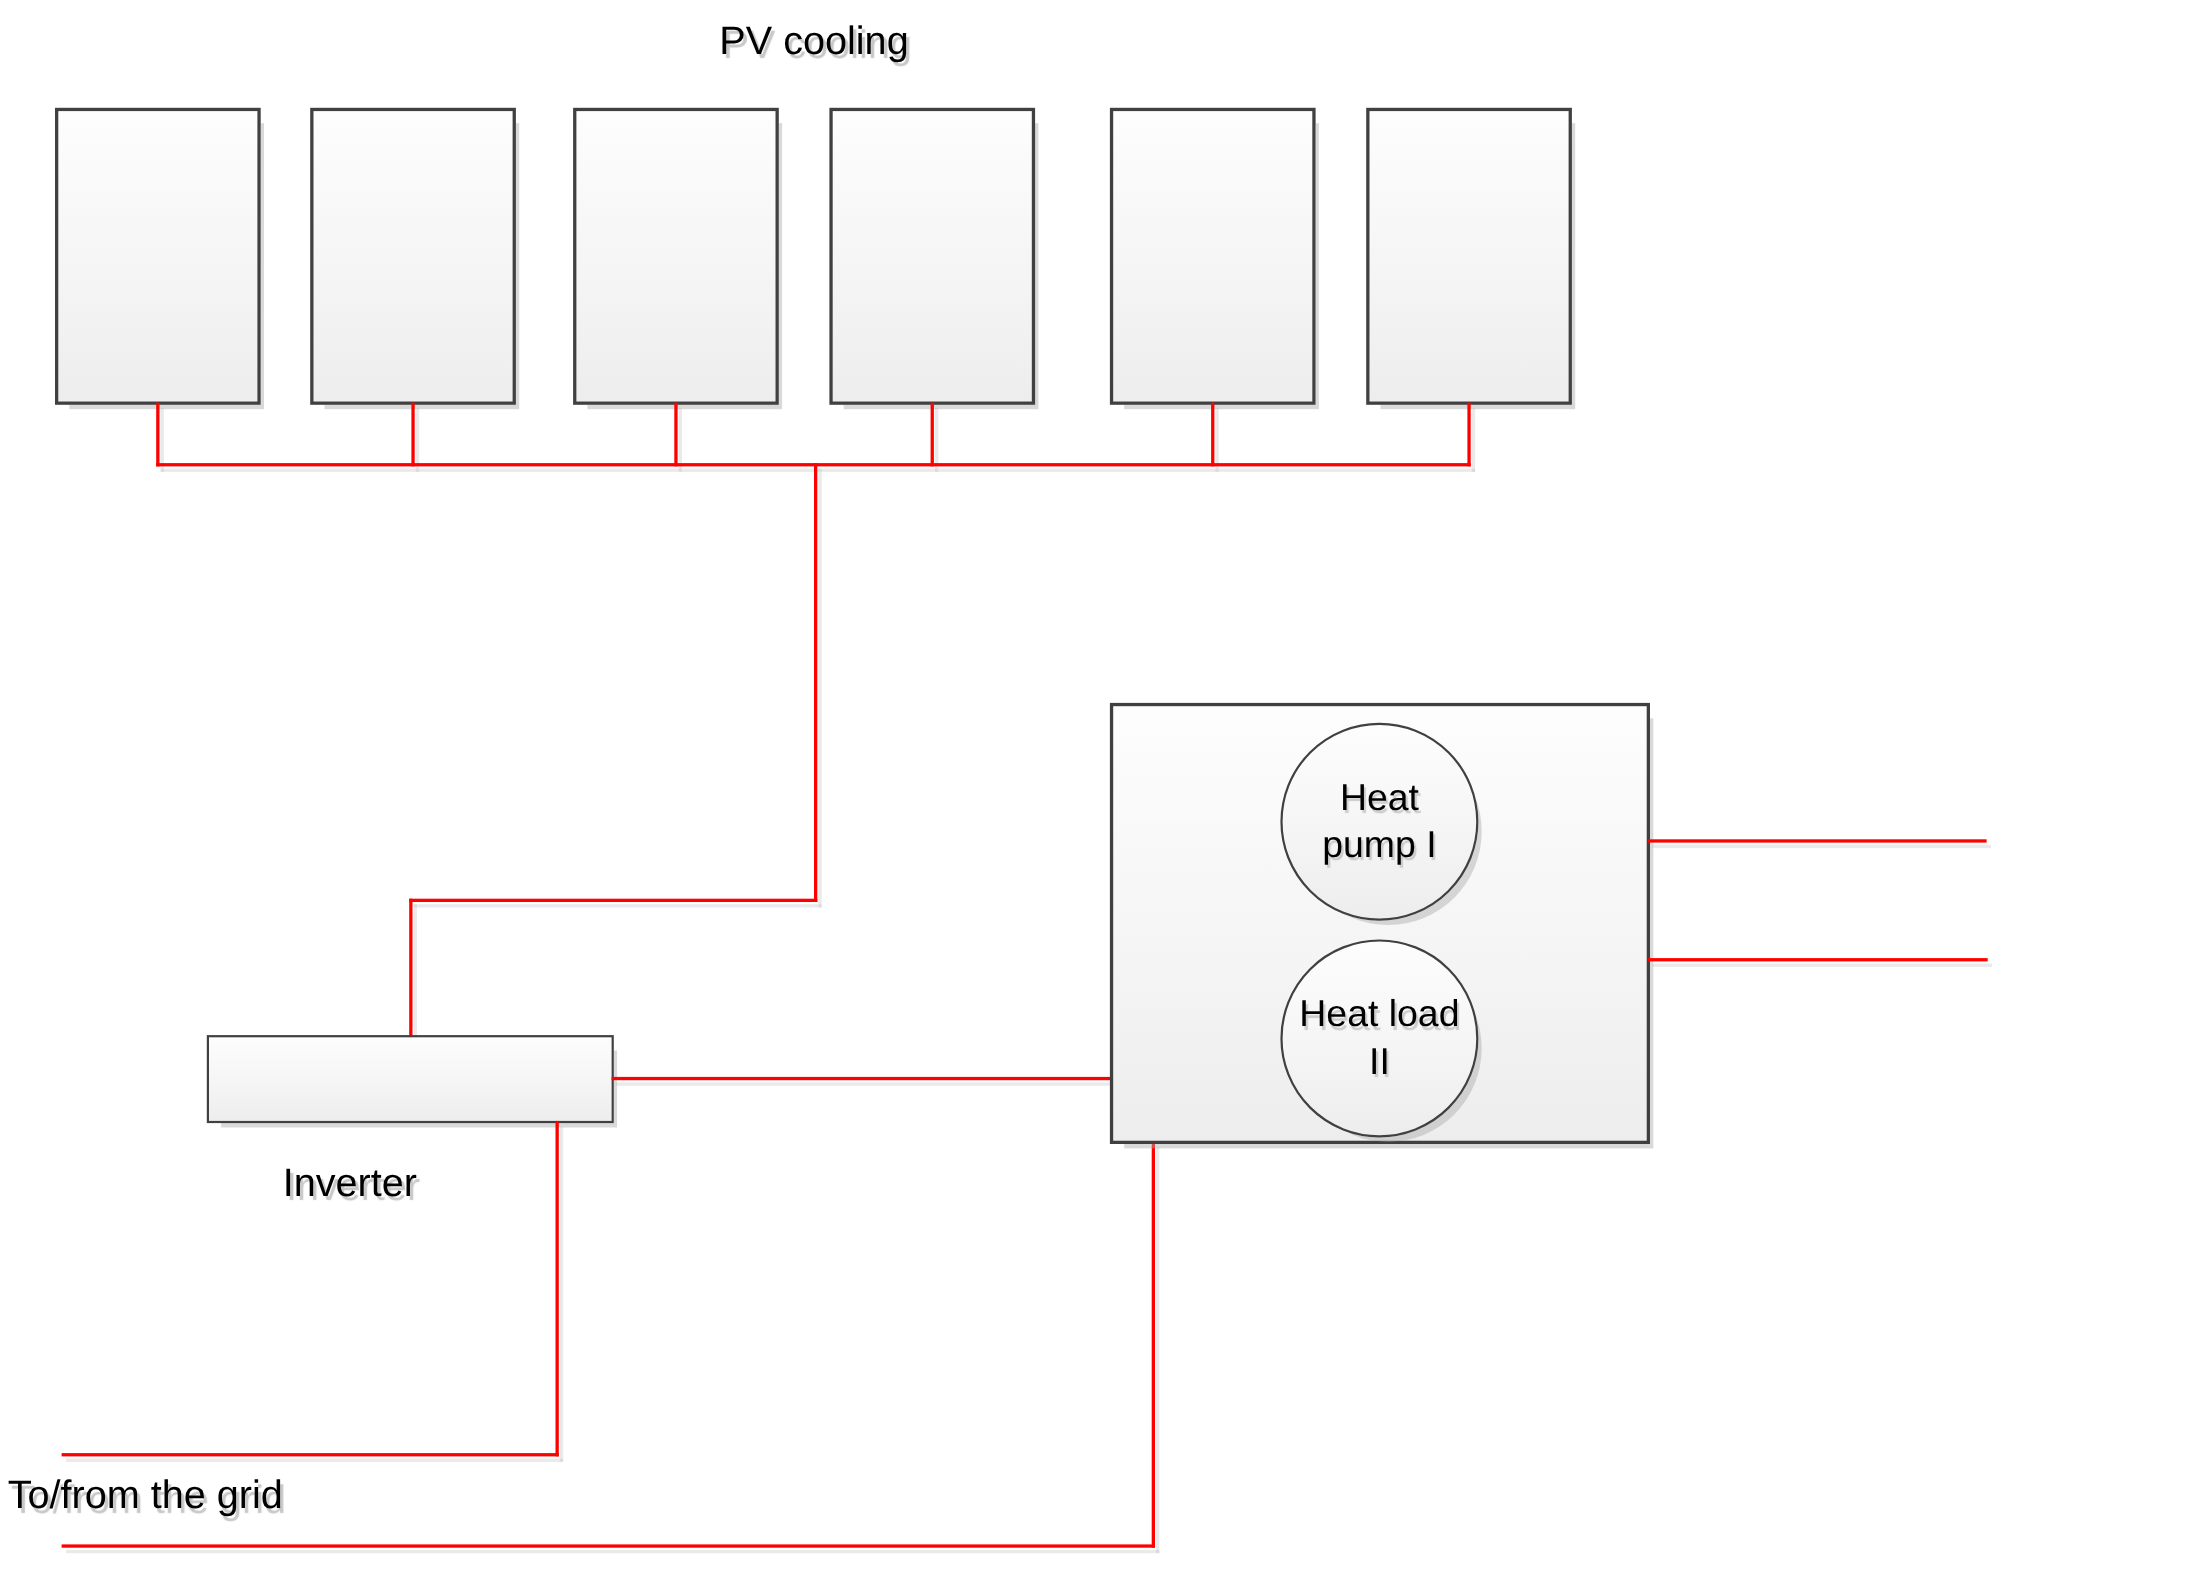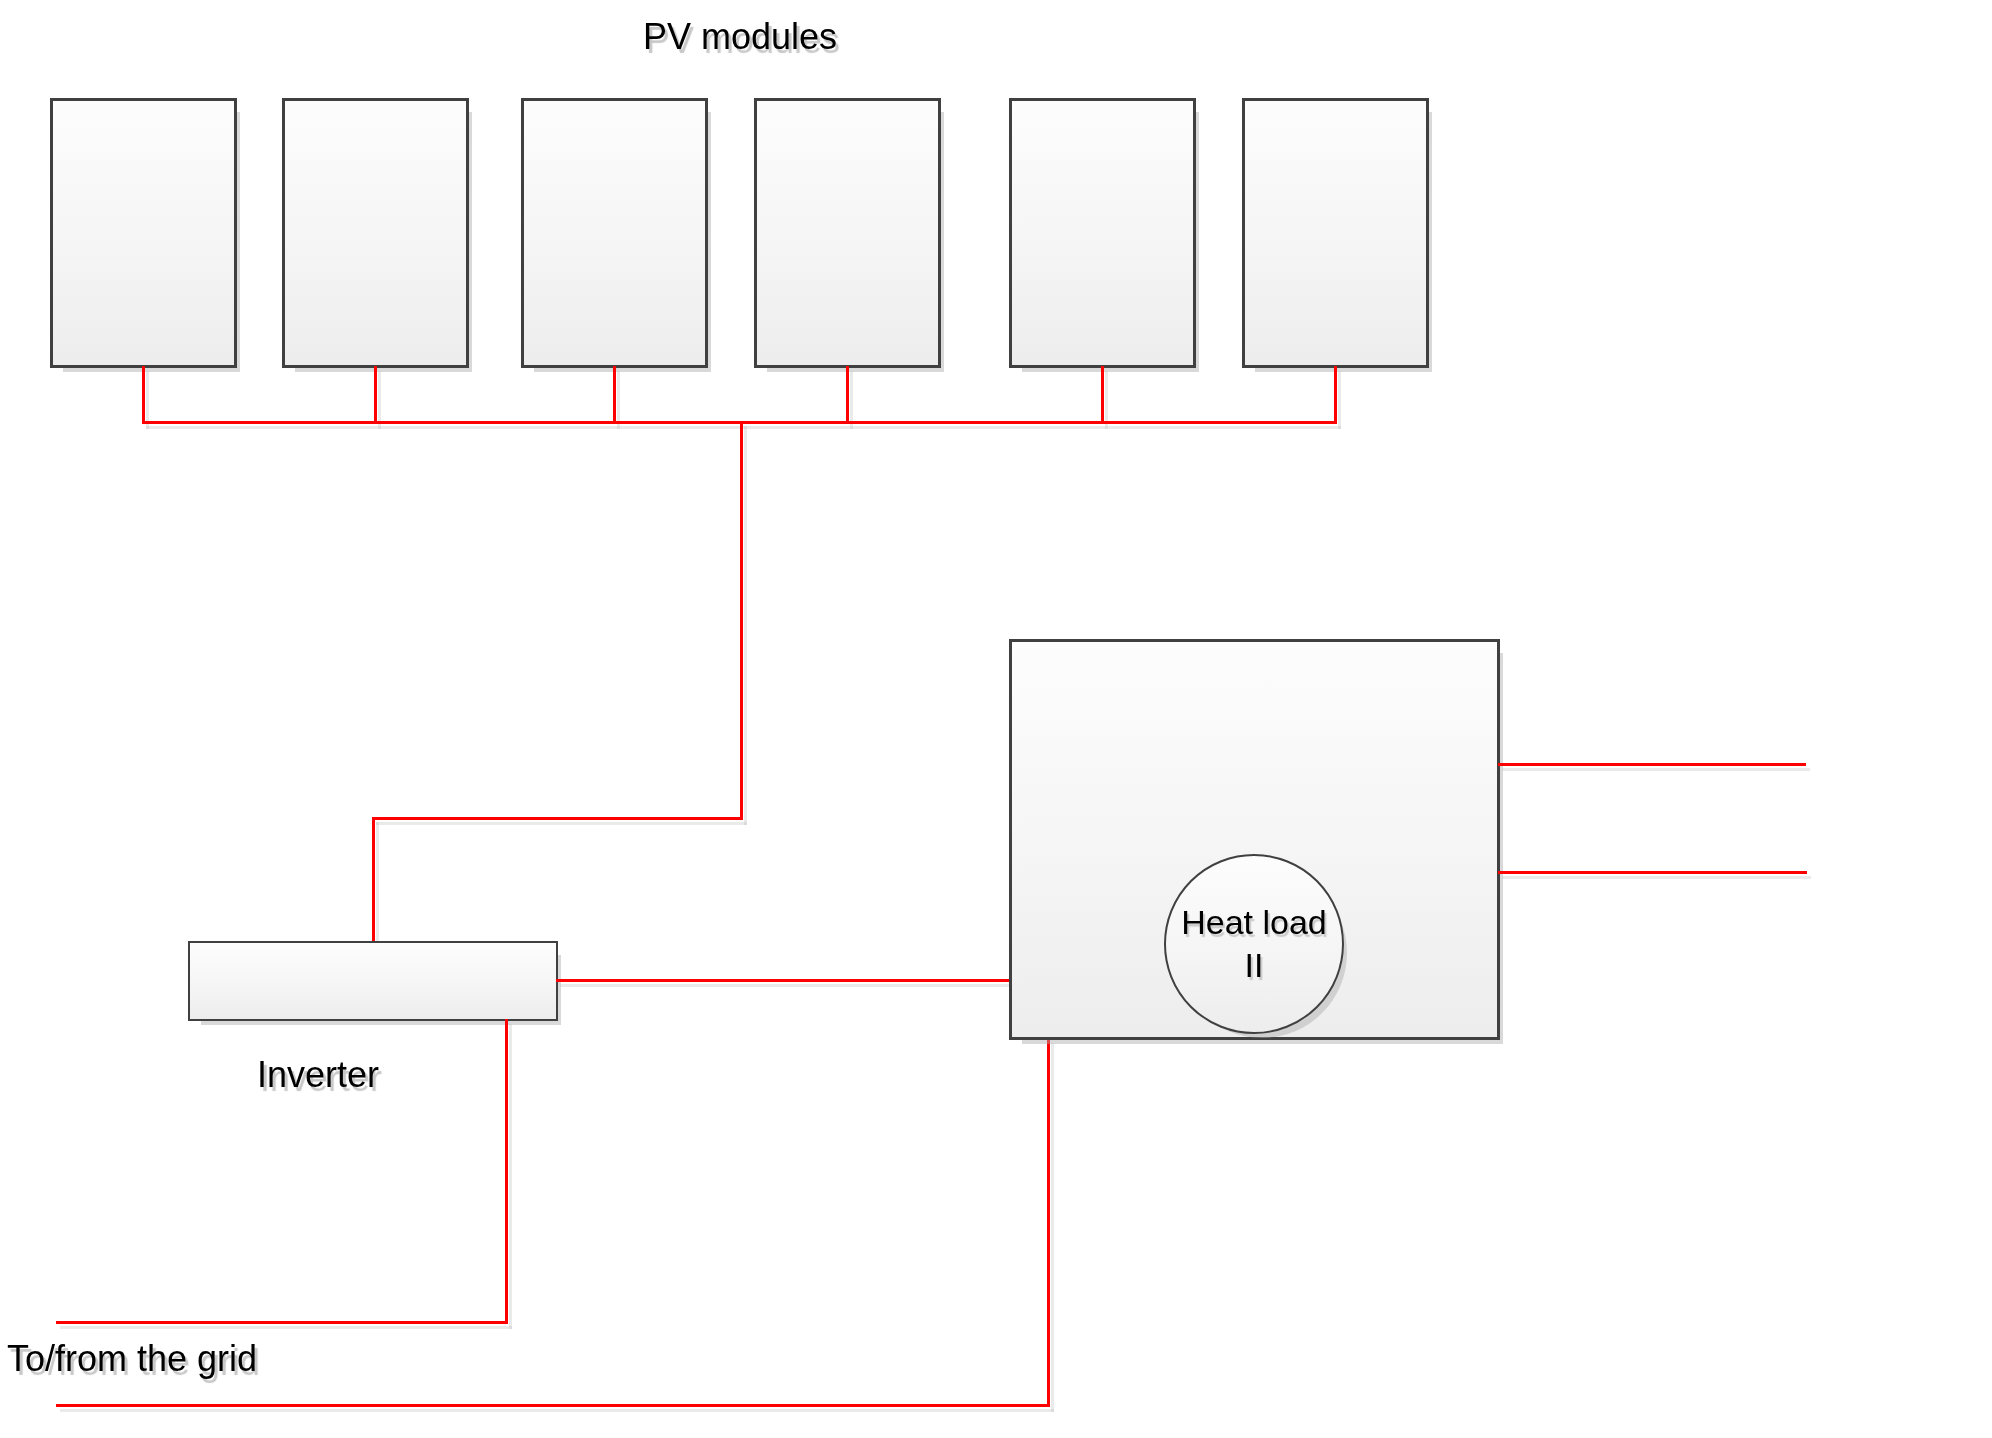--- a/index.html
+++ b/index.html
@@ -44,21 +44,21 @@
     white-space:normal;
     text-shadow:2px 3px 1px rgba(180,180,180,0.65);
   }
   #inverter-box{border-width:2px;}
 </style>
 </head>
 <body>
 
 <div id="canvas">
 
-  <div class="lbl centered" style="left:540px;top:18px;width:400px;">PV modules</div>
+  <div class="lbl centered" style="left:540px;top:18px;width:400px;">PV cooling</div>
 
   <div class="shape" style="left: 50px; top: 98px; width: 187px; height: 270px; border-color: rgb(64, 64, 64);"></div>
   <div class="shape" style="left: 282px; top: 98px; width: 187px; height: 270px; border-color: rgb(64, 64, 64);"></div>
   <div class="shape" style="left: 521px; top: 98px; width: 187px; height: 270px; border-color: rgb(64, 64, 64);"></div>
   <div class="shape" style="left: 754px; top: 98px; width: 187px; height: 270px; border-color: rgb(64, 64, 64);"></div>
   <div class="shape" style="left: 1009px; top: 98px; width: 187px; height: 270px; border-color: rgb(64, 64, 64);"></div>
   <div class="shape" style="left: 1242px; top: 98px; width: 187px; height: 270px; border-color: rgb(64, 64, 64);"></div>
 
   <div class="wire" style="left: 142px; top: 366px; width: 3px; height: 58px; background: rgb(255, 0, 0);"></div>
   <div class="wire" style="left: 374px; top: 366px; width: 3px; height: 58px; background: rgb(255, 0, 0);"></div>
@@ -79,20 +79,23 @@
   <div class="wire" style="left: 556px; top: 979px; width: 455px; height: 3px; background: rgb(255, 0, 0);"></div>
 
   <div class="wire" style="left: 505px; top: 1019px; width: 3px; height: 305px; background: rgb(255, 0, 0);"></div>
   <div class="wire" style="left: 56px; top: 1321px; width: 452px; height: 3px; background: rgb(255, 0, 0);"></div>
   <div class="lbl" style="left:7px;top:1340px;">To/from the grid</div>
   <div class="wire" style="left: 56px; top: 1404px; width: 994px; height: 3px; background: rgb(255, 0, 0);"></div>
   <div class="wire" style="left: 1047px; top: 1038px; width: 3px; height: 369px; background: rgb(255, 0, 0);"></div>
 
   <div class="shape" style="left: 1009px; top: 639px; width: 491px; height: 401px; border-color: rgb(64, 64, 64);"></div>
 
+  <div class="shape circle" style="left: 1164px; top: 657px; width: 180px; height: 180px; border-color: rgb(64, 64, 64);">
+    <div class="circle-label">Heat pump I</div>
+  </div>
 
   <div class="shape circle" style="left: 1164px; top: 854px; width: 180px; height: 180px; border-color: rgb(64, 64, 64);">
     <div class="circle-label">Heat load II</div>
   </div>
 
   <div class="wire" style="left: 1498px; top: 763px; width: 308px; height: 3px; background: rgb(255, 0, 0);"></div>
   <div class="wire" style="left: 1498px; top: 871px; width: 309px; height: 3px; background: rgb(255, 0, 0);"></div>
 
 </div>
 

